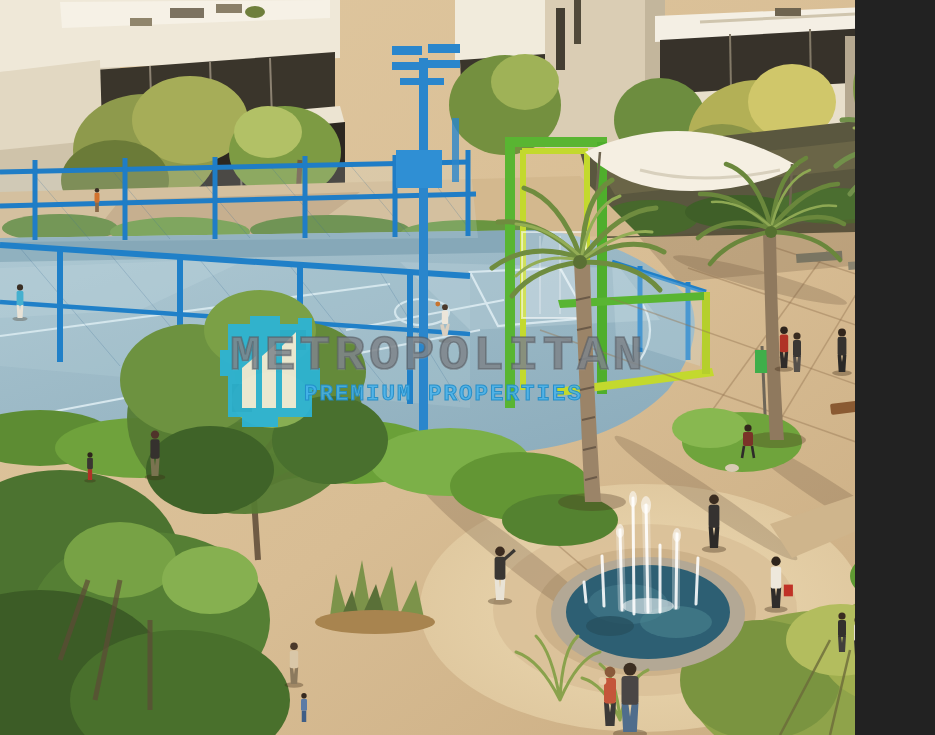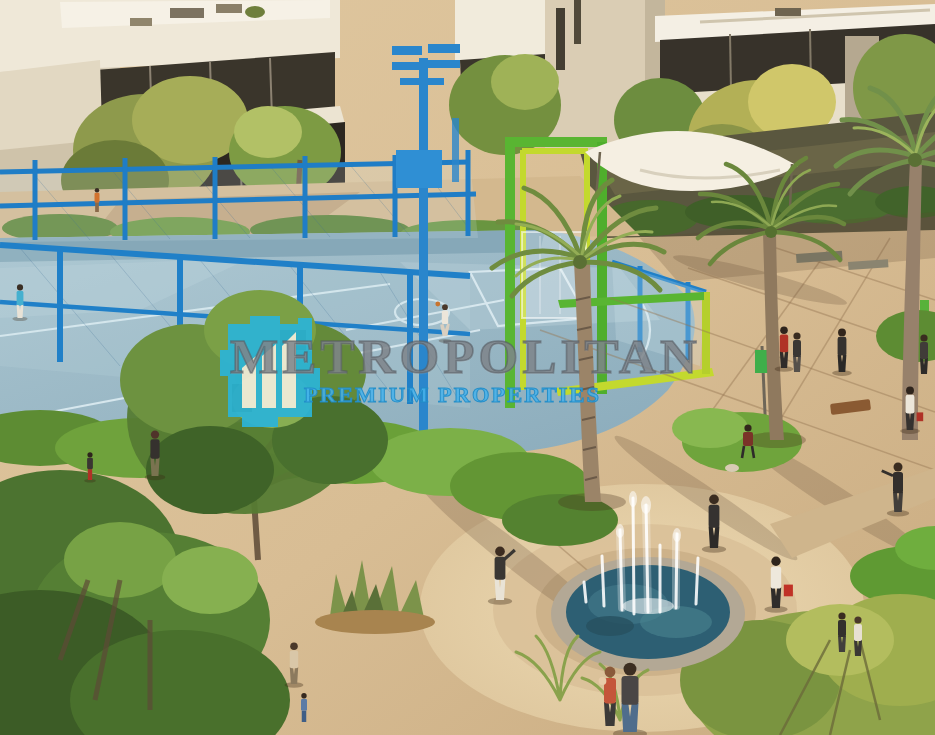--- a/index.html
+++ b/index.html
@@ -1,18 +1,18 @@
 <!DOCTYPE html>
 <html><head>
 <meta charset="utf-8">
 <style>
   html,body{margin:0;padding:0;background:#222;}
   .stage{
-    position:relative;width:935px;height:735px;overflow:hidden;
-    font-family:Liberation Serif, serif;
+    position:relative;width:855px;height:735px;overflow:hidden;
+    font-family:Liberation Mono, monospace;
     background:#d8bf99;
   }
   .stage svg{position:absolute;left:0;top:0;display:block;}
   
   .watermark{
     position:absolute;left:220px;top:314px;display:flex;align-items:flex-start;
     pointer-events:none;
   }
   .wm-logo{width:100px;height:114px;flex:0 0 auto;opacity:.93;}
   .wm-text{margin-left:10px;margin-top:18px;}

